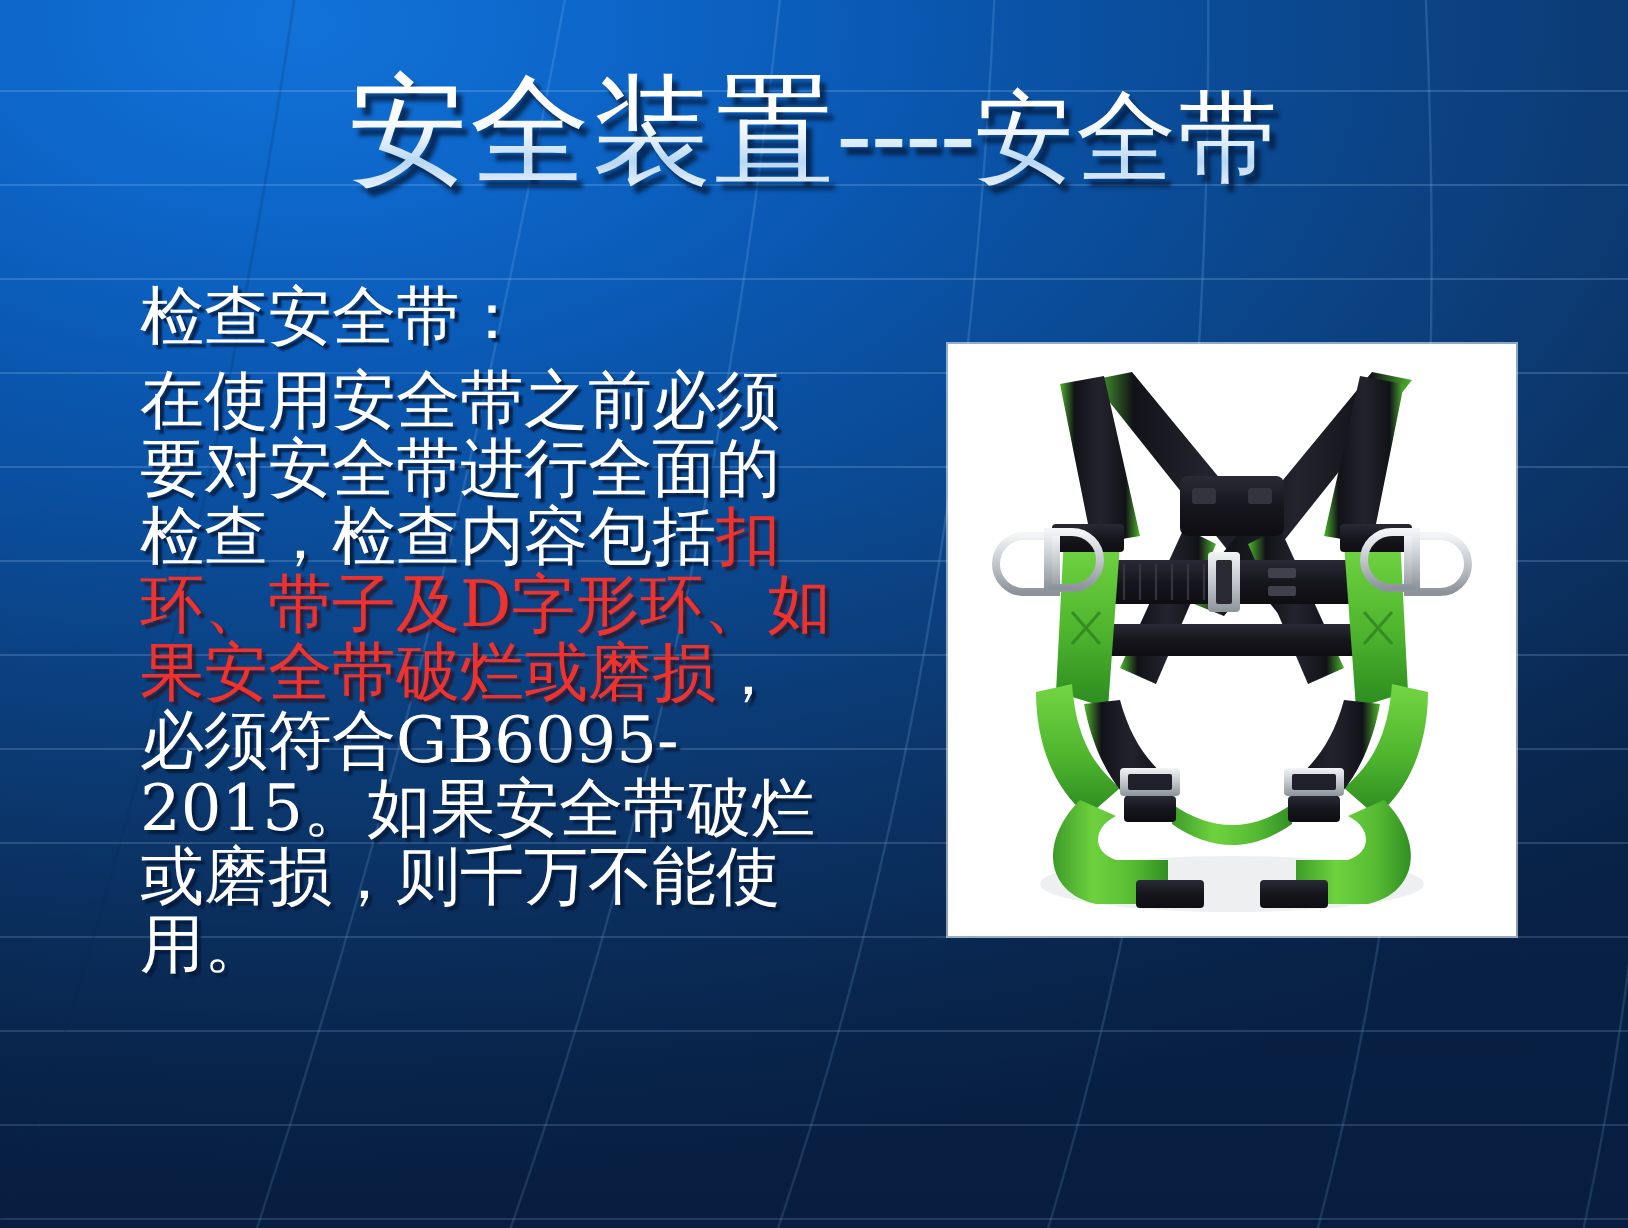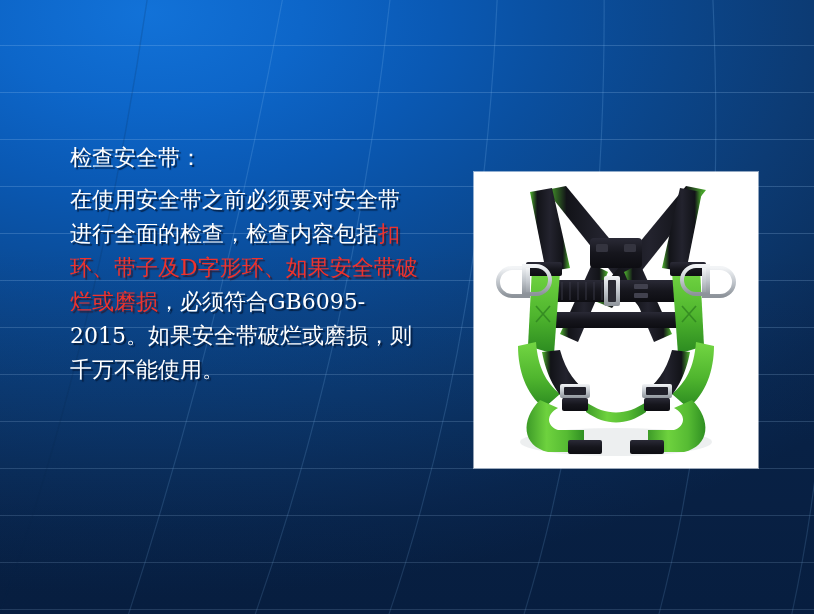--- a/index.html
+++ b/index.html
@@ -94,21 +94,21 @@
   .title-dash { font-size: 54px; letter-spacing: -1px; }
   .title-sub  { font-size: 50px; }
 
   
   #body-text {
     position: absolute;
     left: 70px;
     top: 141px;
     width: 350px;
     font-family: "DejaVu Serif", serif;
-    font-size: 22px;
+    font-size: 32px;
     line-height: 34px;
     color: #ffffff;
     text-shadow: 2px 2px 1px rgba(4,26,58,0.85);
     letter-spacing: 0px;
   }
   #body-text .heading {
     display: block;
     margin-bottom: 8px;
   }
   #body-text .para {
@@ -149,20 +149,25 @@
       <path d="M 712 -20 C 722 180 716 410 652 640"></path>
       <path d="M 818 -20 C 836 180 840 410 786 640"></path>
     </g>
     <g fill="none" stroke="#0a2a55" stroke-opacity="0.18" stroke-width="1.4">
       <path d="M 150 -20 C 120 190 72 420 -10 640"></path>
     </g>
   </svg>
 
   <div id="bg-vignette"></div>
 
+  <div id="title-area">
+    <span class="title-text">
+      <span class="title-main">安全装置</span><span class="title-dash">----</span><span class="title-sub">安全带</span>
+    </span>
+  </div>
 
   <div id="body-text">
     <span class="heading">检查安全带：</span>
     <span class="para"><span>在使用安全带之前必须要对安全带进行全面的检查，检查内容包括</span><span class="hl-red">扣环、带子及D字形环、如果安全带破烂或磨损</span><span>，必须符合GB6095-2015。如果安全带破烂或磨损，则千万不能使用。</span></span>
   </div>
 
   <div id="photo-panel">
     <svg id="harness-svg" viewBox="0 0 284 296">
       <defs>
         <linearGradient id="gGreen" x1="0" y1="0" x2="1" y2="0">

